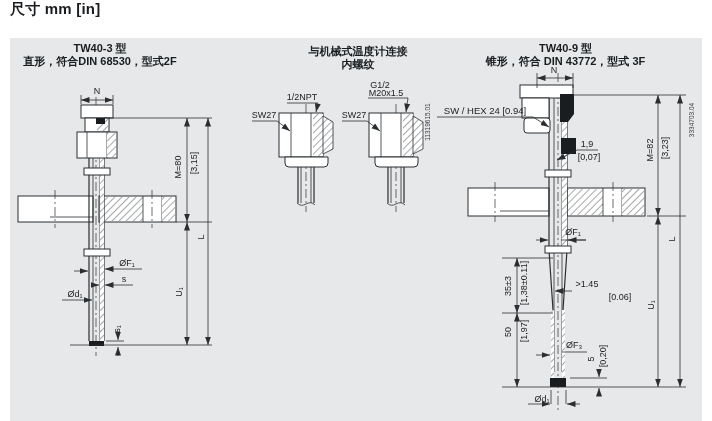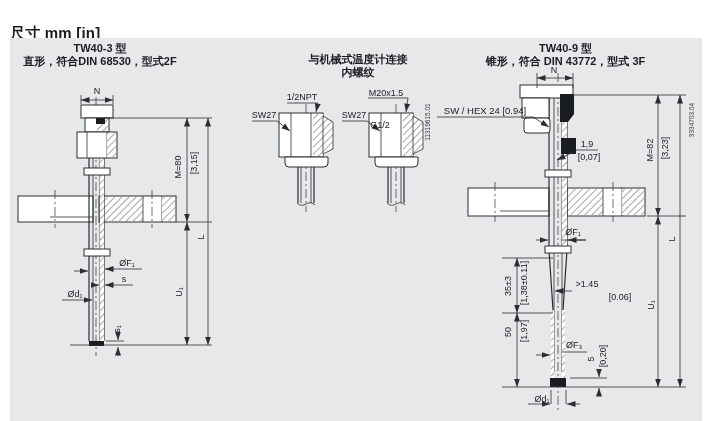--- a/index.html
+++ b/index.html
@@ -1,18 +1,18 @@
 <!DOCTYPE html>
 <html><head>
 <meta charset="utf-8">
 <style>
   html,body{margin:0;padding:0;background:#ffffff;width:712px;height:421px;overflow:hidden;
     font-family:"Liberation Sans","DejaVu Sans",sans-serif;color:#1a1d1f;}
   .stage{position:relative;width:712px;height:421px;}
-  .page-title{position:absolute;left:10px;top:24px;font-size:15px;font-weight:bold;letter-spacing:.2px;}
+  .page-title{position:absolute;left:10px;top:0;font-size:15px;font-weight:bold;letter-spacing:.2px;}
   .panel{position:absolute;left:10px;top:38px;width:692px;height:383px;background:#e6e8ea;}
   .hdr{position:absolute;text-align:center;font-weight:bold;font-size:11px;line-height:12.5px;}
   .lbl{position:absolute;font-size:9px;line-height:9px;white-space:nowrap;
        transform:translate(-50%,-50%);}
   .vlbl{position:absolute;font-size:9px;line-height:9px;white-space:nowrap;
        transform:translate(-50%,-50%) rotate(-90deg);}
   .doc{font-size:6.5px;color:#3a3d40;}
   .hexlbl{font-size:9.5px;text-align:center;}
   svg{position:absolute;left:0;top:0;}
   .part{fill:#ffffff;stroke:#2b2e30;stroke-width:1;}
@@ -28,21 +28,21 @@
 <div class="stage">
 
   <div class="page-title">尺寸 mm [in]</div>
 
   <div class="panel"></div>
 
   <div class="hdr" style="left:10px;top:42px;width:180px;">
     <div>TW40-3 型</div>
     <div>直形，符合DIN 68530，型式2F</div>
   </div>
-  <div class="hdr" style="left:267px;top:45px;width:182px;margin-top:8px;">
+  <div class="hdr" style="left:267px;top:45px;width:182px;">
     <div>与机械式温度计连接</div>
     <div>内螺纹</div>
   </div>
   <div class="hdr" style="left:473px;top:42px;width:185px;">
     <div>TW40-9 型</div>
     <div>锥形，符合 DIN 43772，型式 3F</div>
   </div>
 
   <svg width="712" height="421" viewBox="0 0 712 421">
     <defs>
@@ -215,21 +215,21 @@
   <div class="vlbl" style="left:194px;top:163px;">[3,15]</div>
   <div class="vlbl" style="left:201px;top:237px;">L</div>
   <div class="vlbl" style="left:179px;top:292px;">U₁</div>
   <div class="lbl" style="left:127px;top:263px;">ØF₁</div>
   <div class="lbl" style="left:124px;top:279px;">s</div>
   <div class="lbl" style="left:75px;top:294px;">Ød₁</div>
   <div class="vlbl" style="left:117px;top:329px;">s₁</div>
 
   <div class="lbl" style="left:302px;top:97px;">1/2NPT</div>
   <div class="lbl" style="left:264px;top:115px;">SW27</div>
-  <div class="lbl" style="left:380px;top:85px;margin-top:40px;">G1/2</div>
+  <div class="lbl" style="left:380px;top:85px;">G1/2</div>
   <div class="lbl" style="left:386px;top:93px;">M20x1.5</div>
   <div class="lbl" style="left:354px;top:115px;">SW27</div>
   <div class="vlbl doc" style="left:427px;top:122px;">11319615.01</div>
 
   <div class="lbl hexlbl" style="left:485px;top:110px;">SW / HEX 24 [0.94]</div>
   <div class="vlbl doc" style="left:691px;top:120px;">3334703.04</div>
   <div class="lbl" style="left:554px;top:70px;">N</div>
   <div class="lbl" style="left:587px;top:144px;">1,9</div>
   <div class="lbl" style="left:589px;top:157px;">[0,07]</div>
   <div class="vlbl" style="left:650px;top:150px;">M=82</div>

